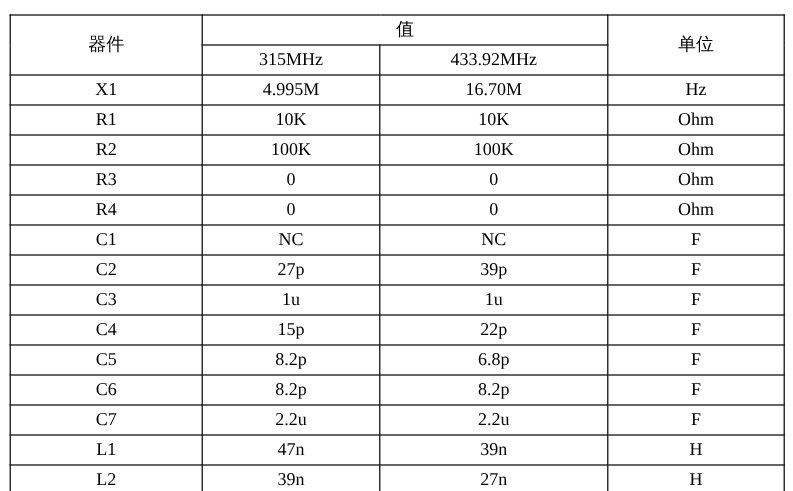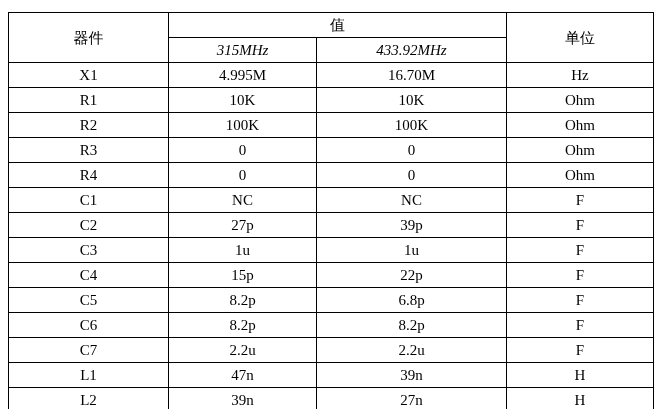--- a/index.html
+++ b/index.html
@@ -35,21 +35,20 @@
     height: 24px;
     line-height: 24px;
   }
   .hdr-main {
     font-weight: bold;
     font-size: 17px;
   }
   .hdr-sub {
     font-weight: bold;
     font-size: 15px;
-    font-style: italic;
   }
   .col-part { width: 160px; }
   .col-v1   { width: 148px; }
   .col-v2   { width: 190px; }
   .col-unit { width: 147px; }
   .row-head-tall td, .row-head-tall th {
     height: 28px;
     line-height: 28px;
   }
 </style>

